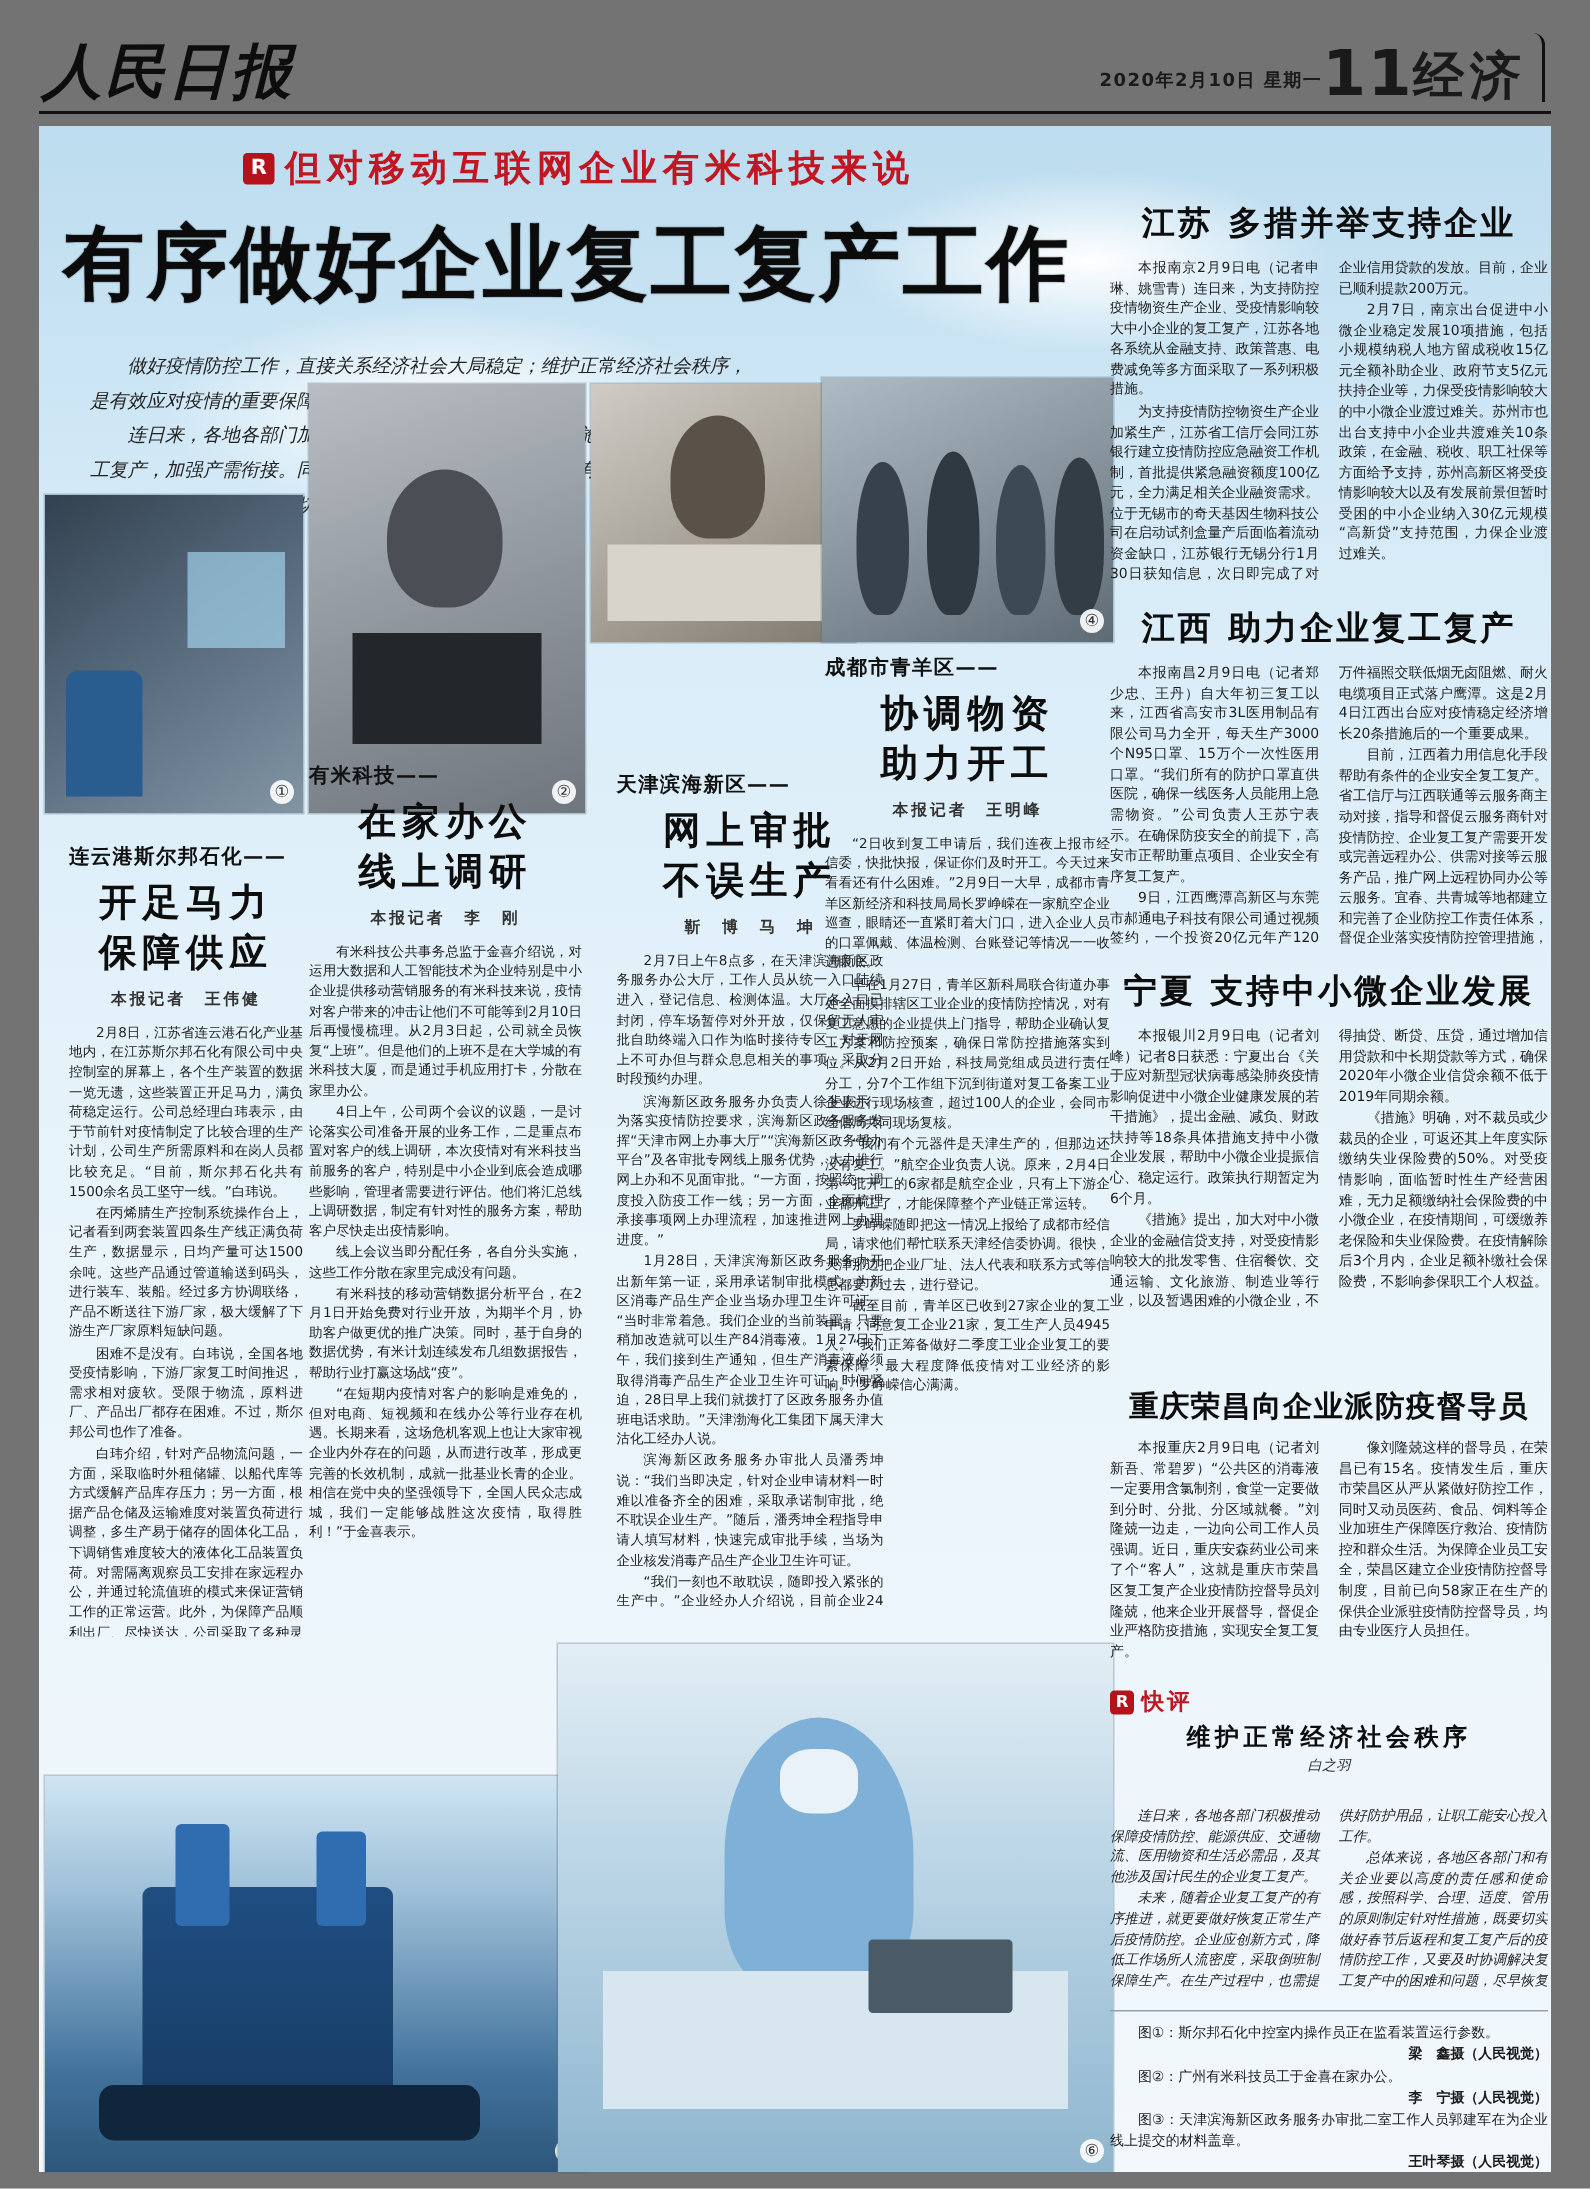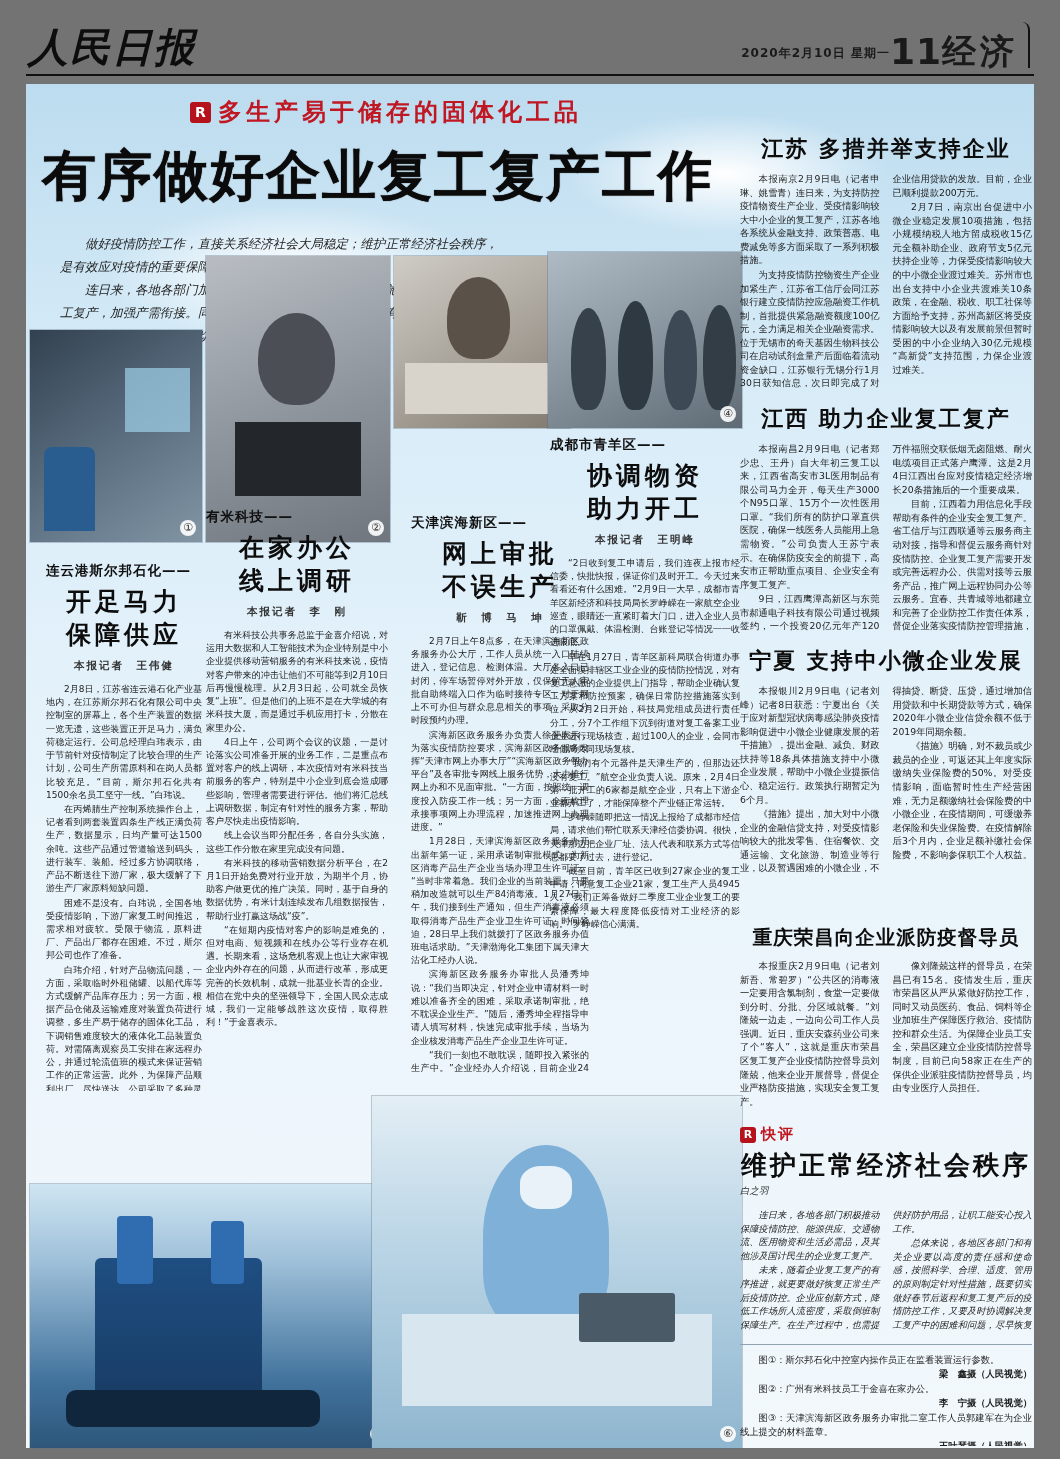--- a/index.html
+++ b/index.html
@@ -7,21 +7,21 @@
   .page { position:relative; width:1060px; height:1459px; margin:0 auto; background:#737373;
           font-family:"DejaVu Sans", sans-serif; color:#1a1a1a; overflow:hidden; }
 
   
   .header { position:absolute; top:18px; left:26px; width:1008px; height:58px;
             border-bottom:2px solid #111; }
   .masthead { position:absolute; left:2px; top:2px; font-family:"DejaVu Serif", serif;
               font-style:italic; font-weight:bold; font-size:40px; letter-spacing:2px; color:#0d0d0d; }
   .header-right { position:absolute; right:4px; bottom:6px; display:flex; align-items:flex-end; gap:0; }
   .pub-date { font-size:12px; font-weight:bold; padding-bottom:6px; letter-spacing:1px; }
-  .page-num { font-size:36px; font-weight:bold; line-height:0.9; letter-spacing:1px; }
+  .page-num { font-size:42px; font-weight:bold; line-height:0.9; letter-spacing:1px; }
   .section-name { font-size:34px; font-weight:bold; line-height:1; letter-spacing:4px; }
   .header-bracket { width:10px; height:46px; border-right:2px solid #111; border-bottom:0;
                     border-top-right-radius:8px; margin-left:2px; }
 
   
   .content { position:absolute; top:84px; left:26px; width:1008px; height:1364px;
              background:linear-gradient(180deg,#bcdcef 0%,#d8ecf8 22%,#e9f4fb 55%,#f2f8fc 100%); }
   .cloud { position:absolute; background:radial-gradient(closest-side,#ffffff,rgba(255,255,255,0)); border-radius:50%; }
 
   .main-left { position:absolute; left:4px; top:0; width:712px; height:1364px; }
@@ -94,23 +94,23 @@
   .h-js .rail-body { height:224px; }
   .h-jx .rail-body { height:196px; }
   .h-nx .rail-body { height:196px; }
   .h-cq .rail-body { height:158px; }
 
   .commentary { margin-top:4px; }
   .comm-tag { display:flex; align-items:center; gap:5px; margin:2px 0 4px; }
   .comm-logo { display:inline-flex; align-items:center; justify-content:center; width:16px; height:16px;
                background:#b5121b; color:#fff; font-weight:bold; font-size:11px; border-radius:3px; }
   .comm-tag-text { color:#c01722; font-size:15px; font-weight:900; letter-spacing:2px; }
-  .comm-title { text-align:center; font-family:"DejaVu Serif", serif; font-weight:bold; font-size:26px;
+  .comm-title { text-align:center; font-family:"DejaVu Serif", serif; font-weight:bold; font-size:16px;
                 letter-spacing:3px; color:#0d0d0d; margin:4px 0 2px; }
-  .comm-author { font-size:9.5px; font-style:italic; color:#333; margin-bottom:10px;
+  .comm-author { text-align:center; font-size:9.5px; font-style:italic; color:#333; margin-bottom:20px;
                  font-family:"DejaVu Serif", serif; }
   .comm-body { column-count:2; column-gap:13px; font-size:9.2px; line-height:1.48;
                font-family:"DejaVu Serif", serif; font-style:italic; color:#222; height:128px; overflow:hidden; }
   .comm-body p { text-indent:2em; text-align:justify; margin-bottom:1px; }
 
   .rail-divider { border:0; border-top:1px solid #8fa3b0; margin:8px 0; }
 
   .captions { font-size:9.3px; line-height:1.5; color:#1c1c1c; overflow:hidden; height:152px; }
   .captions .cap { text-indent:2em; text-align:justify; }
   .captions .credit { text-align:right; font-weight:bold; margin-bottom:1px; }
@@ -132,21 +132,21 @@
 
   <div class="content">
     <div class="cloud" style="left:540px;top:30px;width:320px;height:120px;"></div>
     <div class="cloud" style="left:80px;top:120px;width:380px;height:140px;"></div>
 
     <div class="main-left">
 
       <div class="banner">
         <span class="banner-inner">
           <span class="banner-logo">R</span>
-          <span class="banner-text">多生产易于储存的固体化工品</span>
+          <span class="banner-text">但对移动互联网企业有米科技来说</span>
         </span>
       </div>
 
       <div class="main-headline">有序做好企业复工复产工作</div>
 
       <div class="editor-note">
         <p>做好疫情防控工作，直接关系经济社会大局稳定；维护正常经济社会秩序，是有效应对疫情的重要保障。</p>
         <p>连日来，各地各部门加大工作力度，出台一系列政策措施，动员部署企业复工复产，加强产需衔接。同时，不少相关企业复工复产也在有序推进，这既为疫情防控提供更好保障，又切实维护正常经济社会秩序。</p>
         <div class="editor-sig">——编　者</div>
       </div>

